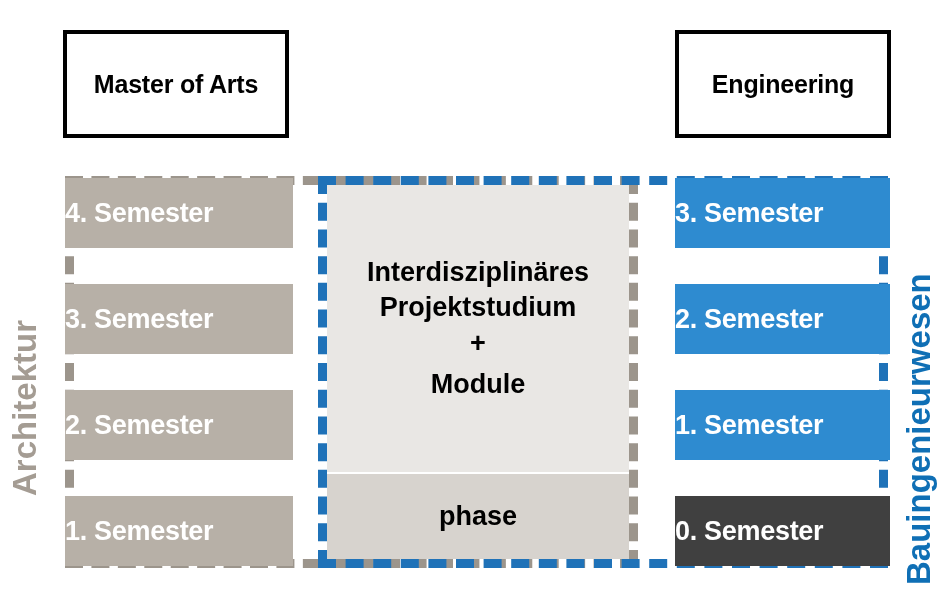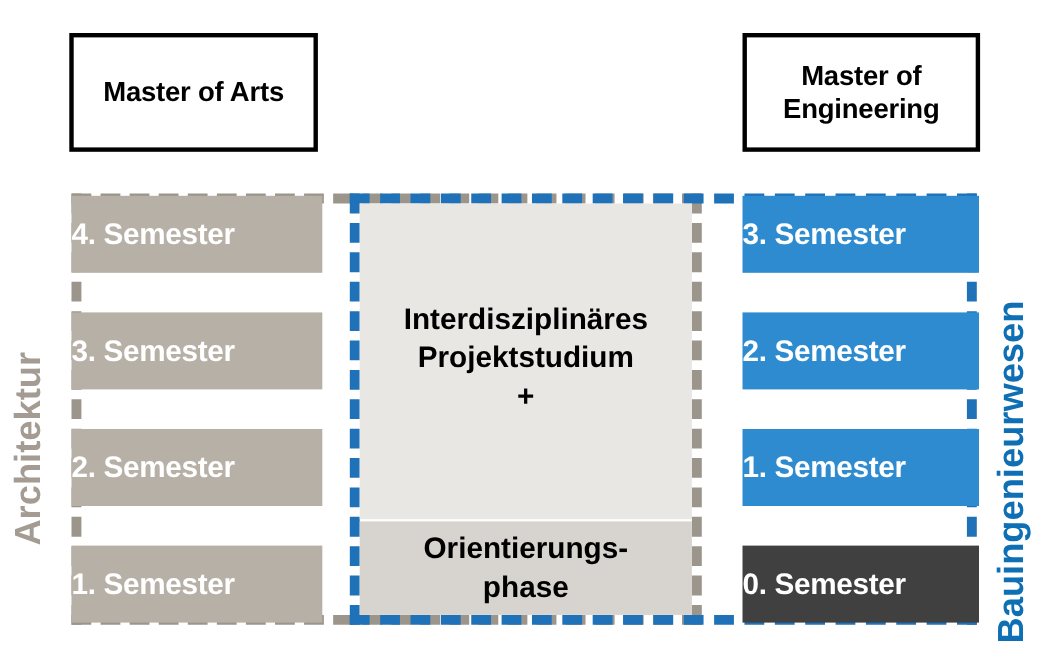--- a/index.html
+++ b/index.html
@@ -154,21 +154,20 @@
 <body>
 
 <div id="stage">
 
   <div class="degree-box" id="degree-moa">
     <span>Master of Arts</span>
   </div>
 
   <div class="degree-box" id="degree-moe">
     <span>
-      <span class="center-line">Master of</span>
       <span class="center-line">Engineering</span>
     </span>
   </div>
 
   <div class="group-frame" id="frame-architektur"></div>
 
   <div class="group-frame" id="frame-bauing"></div>
 
   <div class="discipline-label" id="label-architektur">Architektur</div>
 
@@ -204,22 +203,22 @@
     </div>
   </div>
 
   <div id="center-panel">
 
     <div class="center-section" id="center-main">
       <span class="center-line">Interdisziplinäres</span>
       <span class="center-line">Projektstudium</span>
       <span class="center-line">+</span>
       <span class="center-gap"></span>
+      <span class="center-line">Module</span>
     </div>
 
     <div class="center-section" id="center-orientation">
-      <span class="center-line">Orientierungs-</span>
       <span class="center-line">phase</span>
     </div>
 
   </div>
 
 </div>
 
 </body></html>

